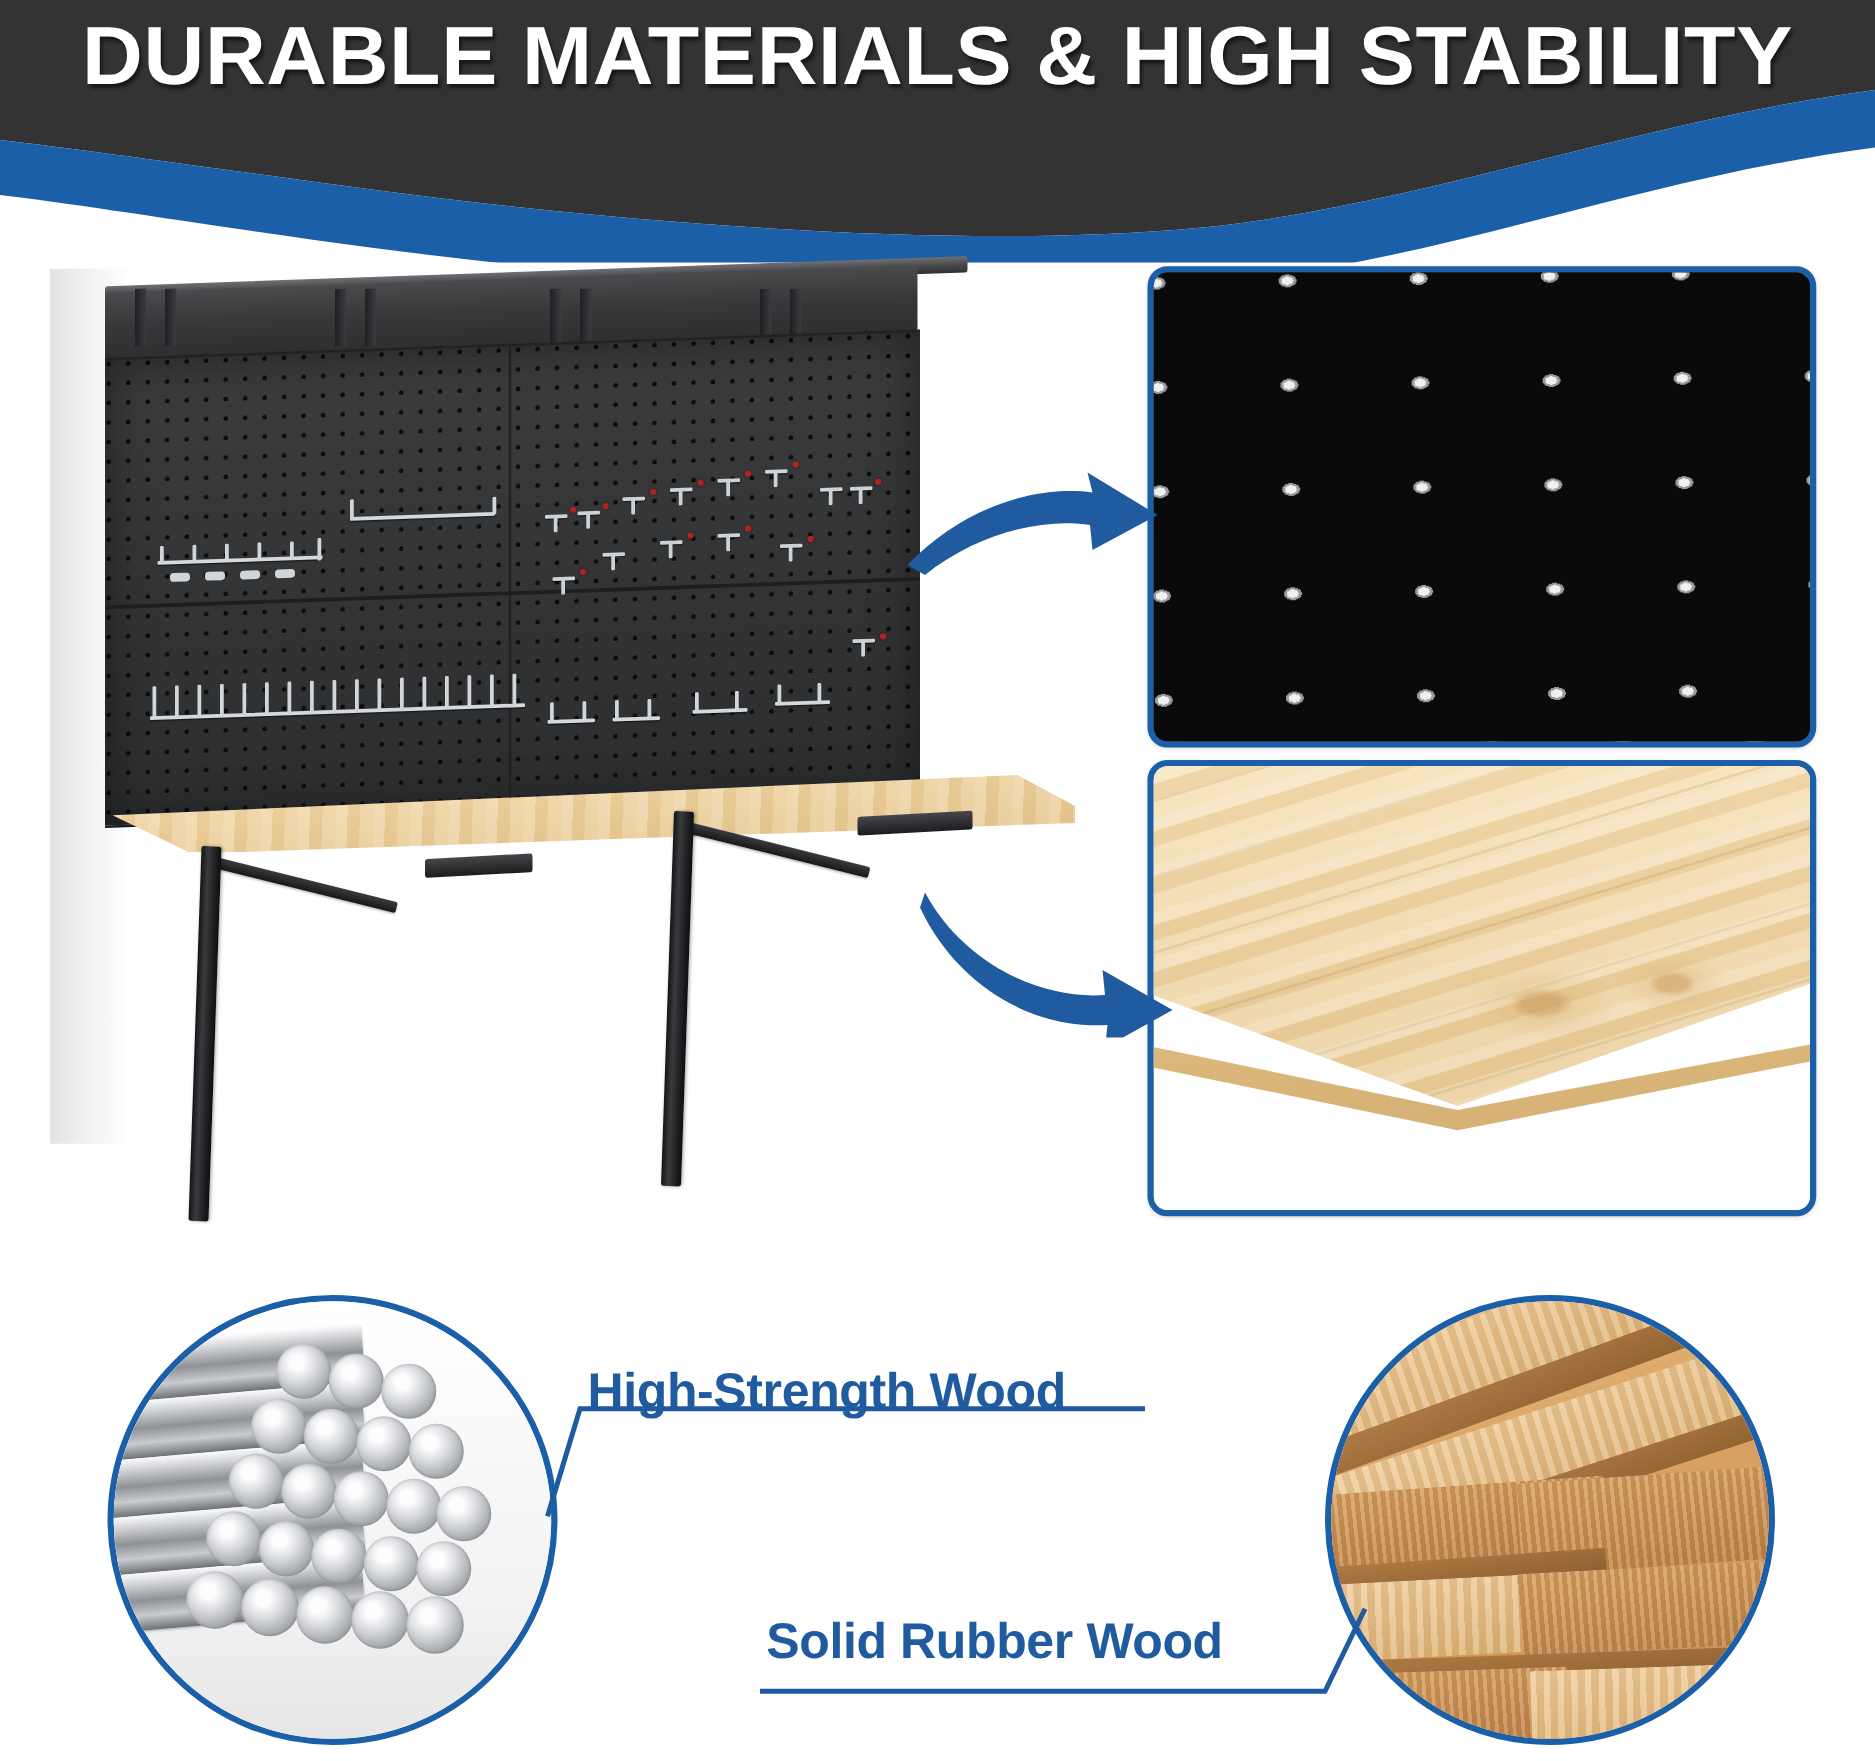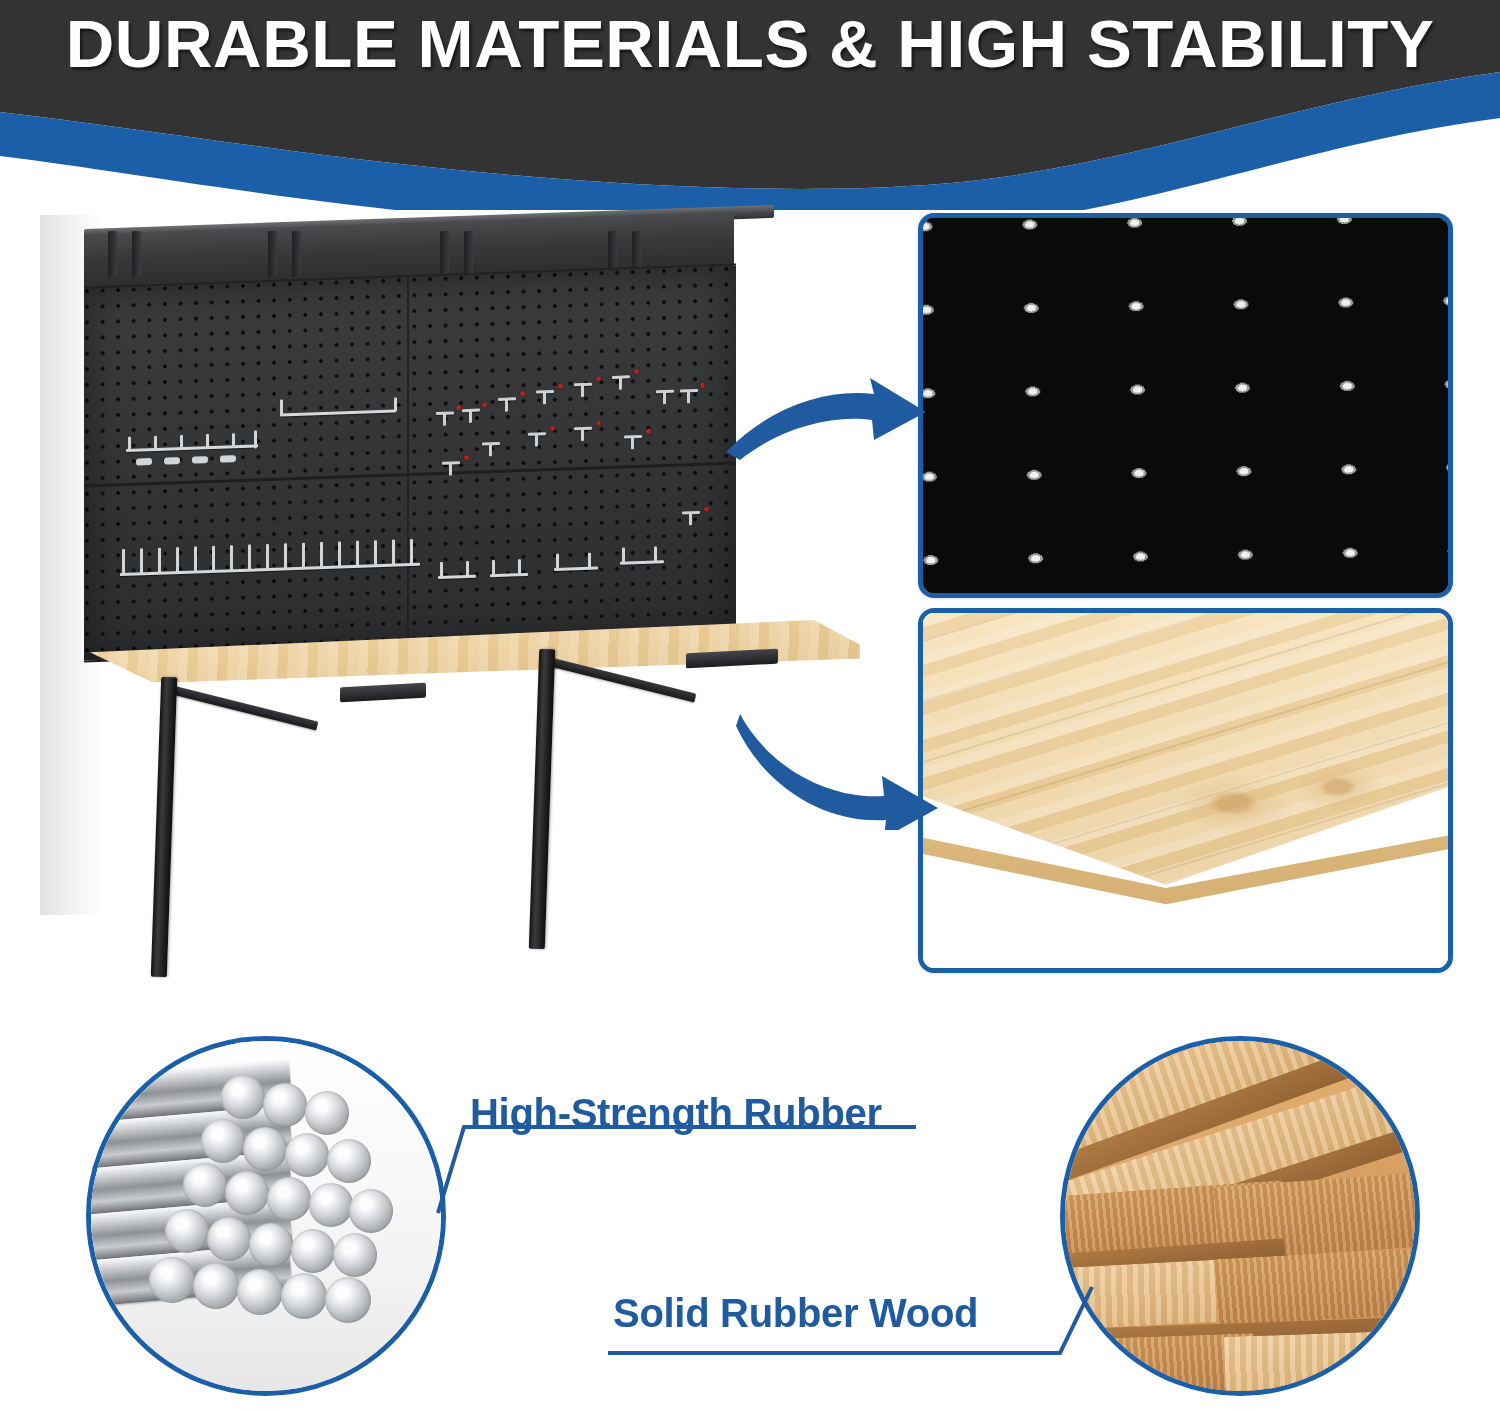--- a/index.html
+++ b/index.html
@@ -316,21 +316,21 @@
     <div class="rod-end" style="left:146px;top:228px;width:46px;height:46px;"></div>
     <div class="rod-end" style="left:190px;top:232px;width:46px;height:46px;"></div>
     <div class="rod-end" style="left:234px;top:236px;width:46px;height:46px;"></div>
   </div>
 </div>
 
 <svg class="arrow" style="left:360px;top:1085px;" width="560" height="130" viewBox="0 0 560 130">
   <path d="M78,128 L104,42 L556,42" fill="none" stroke="#1f5b9e" stroke-width="4"></path>
 </svg>
 
-<div class="calloutLabel" id="label-steel">High-Strength Rubber</div>
+<div class="calloutLabel" id="label-steel">High-Strength Wood</div>
 
 <div class="circle" id="circle-wood">
   <div class="lumber-scene">
     <div class="board board-face" style="left:-40px;top:-10px;width:440px;height:60px;transform:rotate(-20deg);"></div>
     <div class="board board-dark" style="left:-40px;top:48px;width:440px;height:26px;transform:rotate(-20deg);"></div>
     <div class="board board-face" style="left:-20px;top:74px;width:460px;height:58px;transform:rotate(-18deg);"></div>
     <div class="board board-dark" style="left:-20px;top:130px;width:460px;height:22px;transform:rotate(-18deg);"></div>
     <div class="board board-end" style="left:-30px;top:148px;width:250px;height:62px;transform:rotate(-4deg);"></div>
     <div class="board board-end" style="left:150px;top:138px;width:230px;height:74px;transform:rotate(-4deg);"></div>
     <div class="board board-dark" style="left:-30px;top:206px;width:250px;height:20px;transform:rotate(-4deg);"></div>

